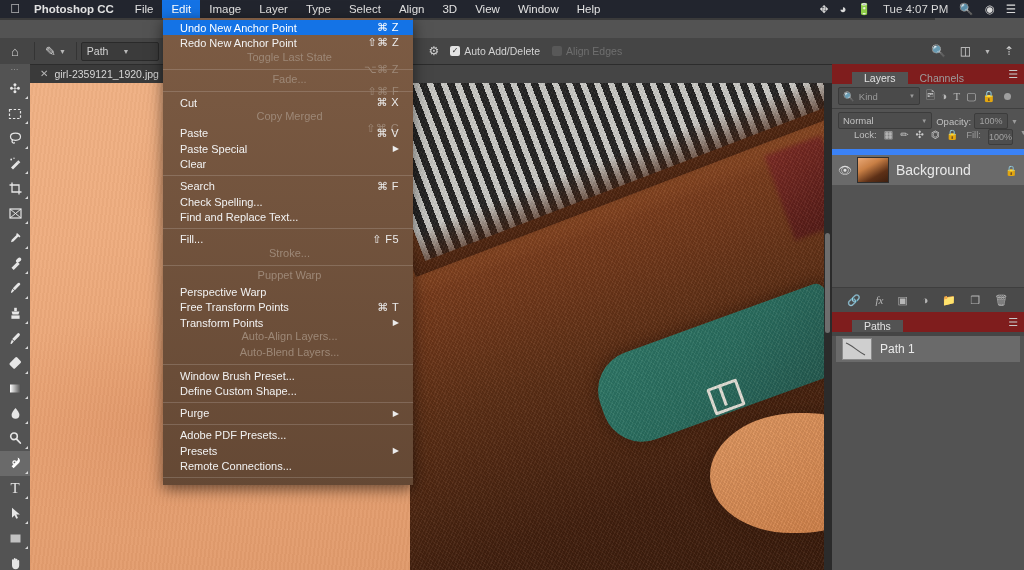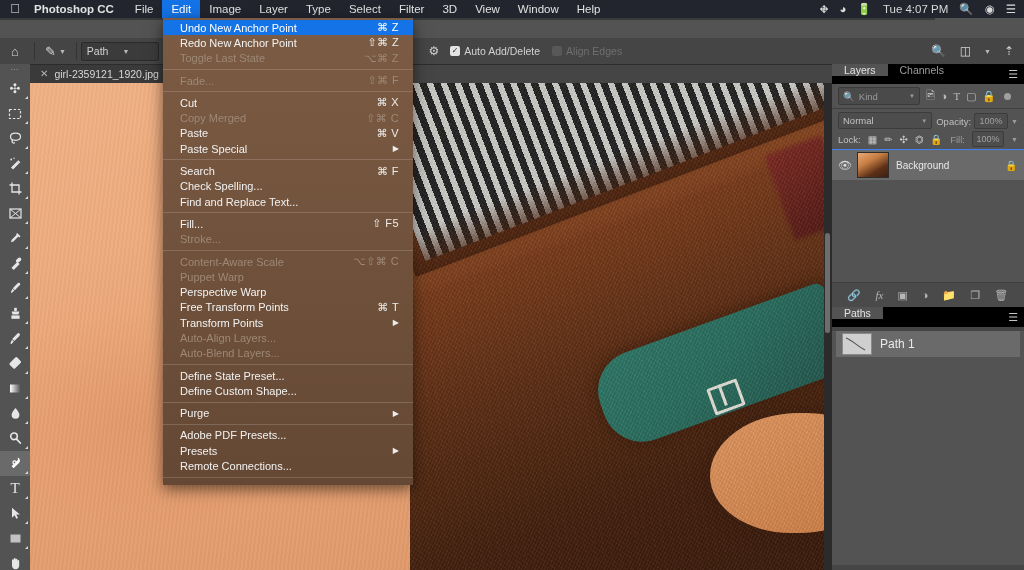--- a/index.html
+++ b/index.html
@@ -82,78 +82,78 @@
   .redbit{position:absolute;left:368px;top:60px;width:60px;height:90px;transform:rotate(-20deg);
      background:linear-gradient(160deg,#7d2b24,#521a16);filter:blur(2px);}
   .furgrain{position:absolute;inset:0;background:
       repeating-linear-gradient(115deg, rgba(255,255,255,.045) 0 1px, rgba(0,0,0,.05) 1px 3px),
       repeating-linear-gradient(35deg, rgba(255,190,140,.035) 0 1px, rgba(0,0,0,.04) 1px 4px);}
   .vscroll{position:absolute;right:0;top:0;width:8px;height:487px;background:#2b2b2b;}
   .vscroll i{position:absolute;left:1px;top:150px;width:5px;height:100px;background:#6d6d6d;border-radius:3px;display:block;}
 
   
   .rpanel{position:absolute;left:832px;top:64px;width:192px;height:506px;background:#454545;z-index:4;}
-  .ptabs{height:20px;background:#000000;display:flex;align-items:flex-start;position:relative;}
+  .ptabs{height:20px;background:#7f1d1d;display:flex;align-items:flex-end;position:relative;padding-left:20px;}
   .ptab{display:flex;align-items:center;padding:0 12px;font-size:10.5px;color:#9d9d9d;}
   .ptab.on{background:#535353;color:#e2e2e2;}
   .pmenu{position:absolute;right:6px;top:5px;color:#c6c6c6;font-size:11px;line-height:10px;}
   .panelbody{background:#535353;}
   .filterrow{height:24px;display:flex;align-items:center;padding:0 6px;gap:6px;border-bottom:1px solid #3f3f3f;}
   .kindbox{width:72px;height:16px;background:#4a4a4a;border:1px solid #3a3a3a;border-radius:2px;display:flex;align-items:center;gap:4px;padding:0 4px;color:#9a9a9a;font-size:9.5px;}
   .kindbox .c{margin-left:auto;font-size:6px;}
   .ficon{color:#b9b9b9;font-size:11px;}
   .dot{width:7px;height:7px;border-radius:50%;background:#9f9f9f;margin-left:2px;}
   .blendrow{height:20px;display:flex;align-items:flex-end;padding:0 6px;gap:4px;font-size:9.5px;color:#c7c7c7;}
   .blendsel{width:86px;height:15px;background:#4d4d4d;border:1px solid #3c3c3c;border-radius:2px;display:flex;align-items:center;padding:0 4px;color:#c2c2c2;font-size:9.5px;}
   .blendsel .c{margin-left:auto;font-size:6px;color:#9b9b9b;}
   .opac{display:flex;align-items:center;gap:3px;color:#c0c0c0;font-size:9.5px;}
   .numbox{width:32px;height:14px;background:#4d4d4d;border:1px solid #3c3c3c;border-radius:2px;color:#a2a2a2;font-size:9px;text-align:center;line-height:14px;}
-  .lockrow{height:20px;display:flex;align-items:center;padding:0 6px;gap:7px;color:#c0c0c0;font-size:9.5px;border-bottom:1px solid #3b82f6;}
+  .lockrow{height:20px;display:flex;padding:0 22px;gap:7px;color:#c0c0c0;font-size:9.5px;border-bottom:6px solid #3b82f6;}
   .lockrow .li{color:#cacaca;font-size:10px;}
   .layerrow{height:30px;display:flex;align-items:center;gap:7px;padding:0 6px;background:#6a6a6a;}
   .eye{color:#ddd;font-size:11px;width:12px;text-align:center;}
   .thumb{width:30px;height:24px;border:1px solid #2e2e2e;background:linear-gradient(150deg,#e9a876 0%,#c87f45 35%,#5d3017 70%,#3e2010 100%);}
-  .lname{font-size:10px;color:#e8e8e8;flex:1;}
+  .lname{font-size:14px;color:#e8e8e8;flex:1;}
   .lockic{color:#cfcfcf;font-size:10px;}
   .emptyfill{background:#535353;}
   .pbtns{height:24px;background:#4a4a4a;display:flex;align-items:center;justify-content:center;gap:14px;color:#b6b6b6;font-size:11px;border-top:1px solid #3e3e3e;}
   .pbtns .off{color:#8a8a8a;}
   .pathsrow{height:26px;display:flex;align-items:center;gap:8px;padding:0 6px;background:#6a6a6a;margin:4px 4px 0 4px;}
   .paththumb{width:28px;height:20px;background:#cfcfcf;border:1px solid #8a8a8a;position:relative;overflow:hidden;}
   .paththumb svg{position:absolute;left:0;top:0;}
   .pathname{font-size:12px;color:#eaeaea;}
 
   
   .dropdown{position:absolute;left:163px;top:18px;width:250px;background:#6d4f3c;z-index:80;
     box-shadow:0 4px 14px rgba(0,0,0,.55);padding:2px 0 4px 0;
     background-image:linear-gradient(180deg, rgba(125,92,68,.95), rgba(100,72,52,.95));}
   .mrow{height:15.3px;display:flex;align-items:center;padding:0 14px 0 17px;color:#f2f2f2;font-size:11px;white-space:nowrap;}
   .mrow .sc{margin-left:auto;color:#ececec;font-size:11px;letter-spacing:.4px;}
-  .mrow.dis{color:#9d8877;}
+  .mrow.dis{color:#9d8877;flex-direction:column;}
   .mrow.dis .sc{color:#9d8877;}
   .mrow.hl{background:#1473e6;color:#fff;text-align:center;}
   .mrow.hl .sc{color:#fff;}
   .mrow .arw{margin-left:auto;font-size:8px;color:#ececec;}
   .msep{height:1px;background:rgba(255,255,255,.16);margin:3px 0;}
 </style>
 </head>
 <body>
 
 <div id="app">
 
   <div class="macbar">
     <div class="apple"></div>
     <div class="mitem bold">Photoshop CC</div>
     <div class="mitem">File</div>
     <div class="mitem active">Edit</div>
     <div class="mitem">Image</div>
     <div class="mitem">Layer</div>
     <div class="mitem">Type</div>
     <div class="mitem">Select</div>
-    <div class="mitem">Filter</div>
+    <div class="mitem">Align</div>
     <div class="mitem">3D</div>
     <div class="mitem">View</div>
     <div class="mitem">Window</div>
     <div class="mitem">Help</div>
     <div class="right">
       <span class="mbicon">⛖</span>
       <span class="mbicon">◕</span>
       <span class="mbicon">🔋</span>
       <span>Tue 4:07 PM</span>
       <span class="mbicon">🔍</span>
@@ -478,20 +478,23 @@
       <span class="sc">⇧⌘ C</span>
       </div>
     <div class="mrow">
       <span>Paste</span>
       <span class="sc">⌘ V</span>
       </div>
     <div class="mrow">
       <span>Paste Special</span>
       <span class="arw">▶</span>
       </div>
+    <div class="mrow">
+      <span>Clear</span>
+      </div>
 
     <div class="msep"></div>
     <div class="mrow">
       <span>Search</span>
       <span class="sc">⌘ F</span>
       </div>
     <div class="mrow">
       <span>Check Spelling...</span>
       </div>
     <div class="mrow">
@@ -502,24 +505,20 @@
     <div class="mrow">
       <span>Fill...</span>
       <span class="sc">⇧ F5</span>
       </div>
     <div class="mrow dis">
       <span>Stroke...</span>
       </div>
 
     <div class="msep"></div>
     <div class="mrow dis">
-      <span>Content-Aware Scale</span>
-      <span class="sc">⌥⇧⌘ C</span>
-      </div>
-    <div class="mrow dis">
       <span>Puppet Warp</span>
       </div>
     <div class="mrow">
       <span>Perspective Warp</span>
       </div>
     <div class="mrow">
       <span>Free Transform Points</span>
       <span class="sc">⌘ T</span>
       </div>
     <div class="mrow">
@@ -528,21 +527,21 @@
       </div>
     <div class="mrow dis">
       <span>Auto-Align Layers...</span>
       </div>
     <div class="mrow dis">
       <span>Auto-Blend Layers...</span>
       </div>
 
     <div class="msep"></div>
     <div class="mrow">
-      <span>Define State Preset...</span>
+      <span>Window Brush Preset...</span>
       </div>
     <div class="mrow">
       <span>Define Custom Shape...</span>
       </div>
 
     <div class="msep"></div>
     <div class="mrow">
       <span>Purge</span>
       <span class="arw">▶</span>
       </div>

